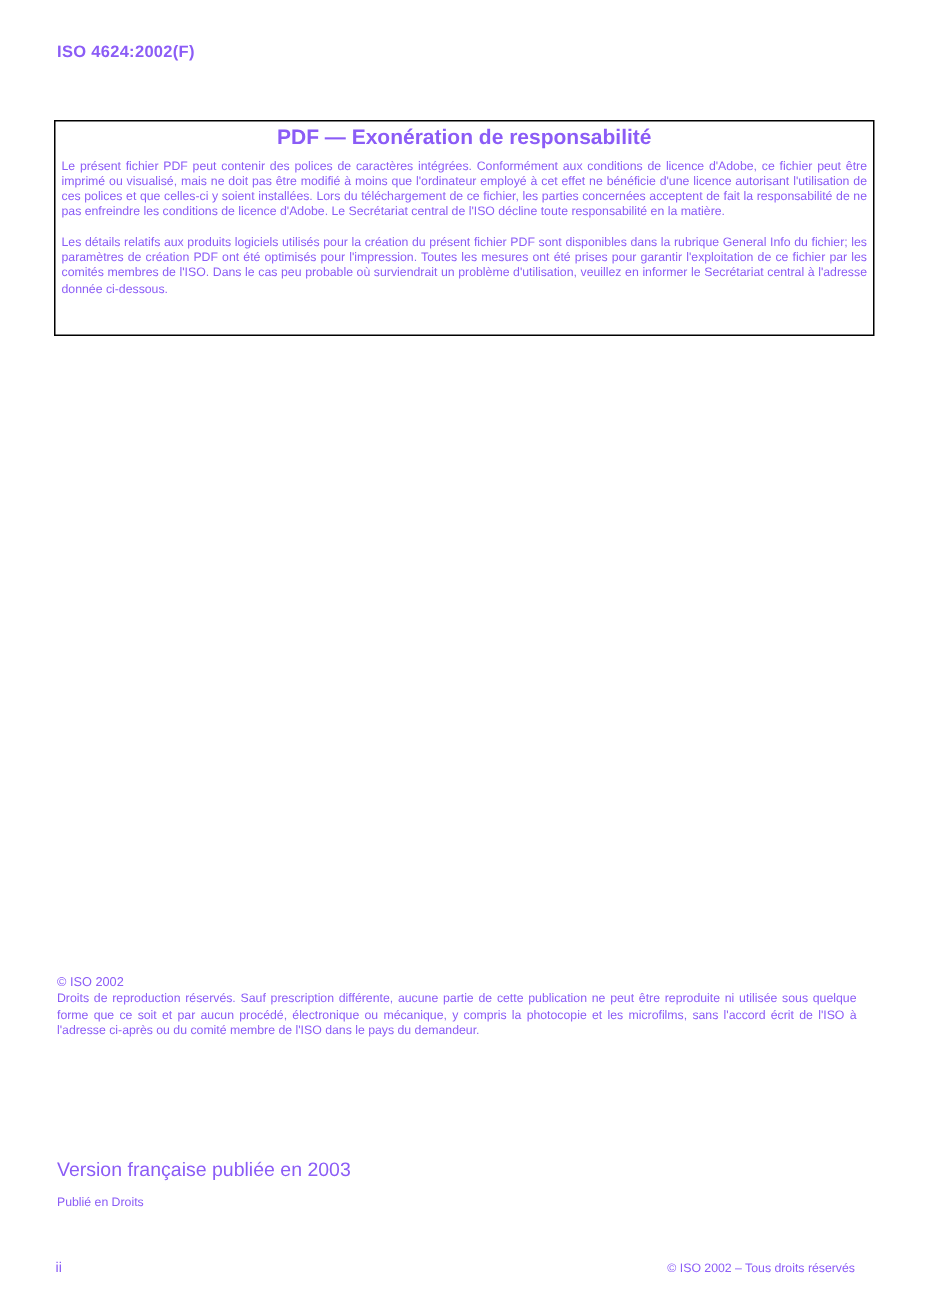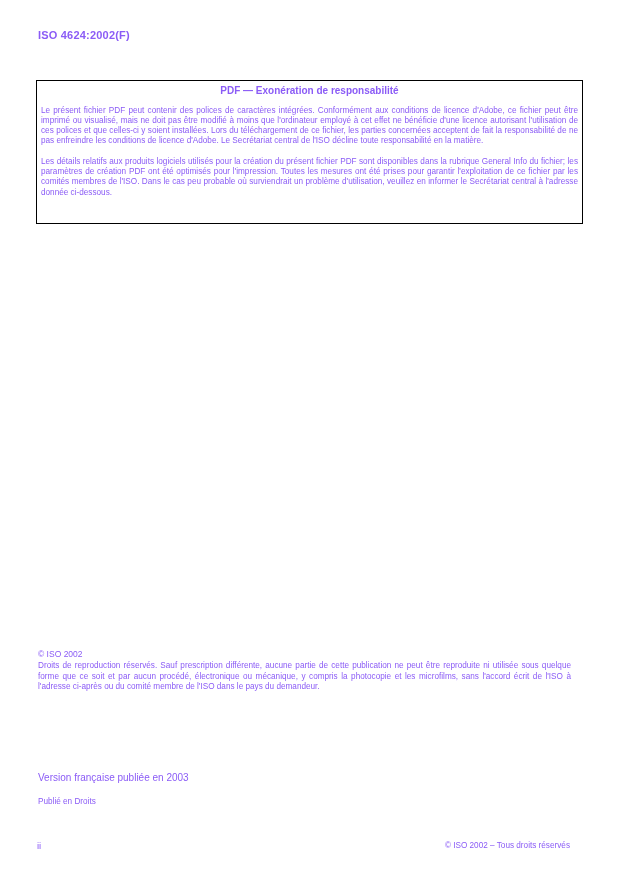--- a/index.html
+++ b/index.html
@@ -31,21 +31,21 @@
     width: 547px;
     height: 144px;
     border: 1px solid #000000;
     box-sizing: border-box;
     padding: 5px 4px 6px 4px;
     overflow: hidden;
   }
   .disclaimer-title {
     text-align: center;
     font-weight: bold;
-    font-size: 10px;
+    font-size: 14px;
     line-height: 10.5px;
     margin: 0 0 9px 0;
   }
   .disclaimer-para {
     font-size: 8.2px;
     line-height: 10.3px;
     text-align: justify;
     margin: 0 0 10px 0;
   }
   .disclaimer-para:last-child {
@@ -73,21 +73,21 @@
     font-size: 8.2px;
     line-height: 11px;
   }
   .address-line {
     white-space: pre;
   }
   .version-note {
     position: absolute;
     left: 38px;
     top: 772px;
-    font-size: 10px;
+    font-size: 13px;
   }
   .published-note {
     position: absolute;
     left: 38px;
     top: 797px;
     font-size: 8.2px;
   }
   .footer-page-number {
     position: absolute;
     left: 37px;

